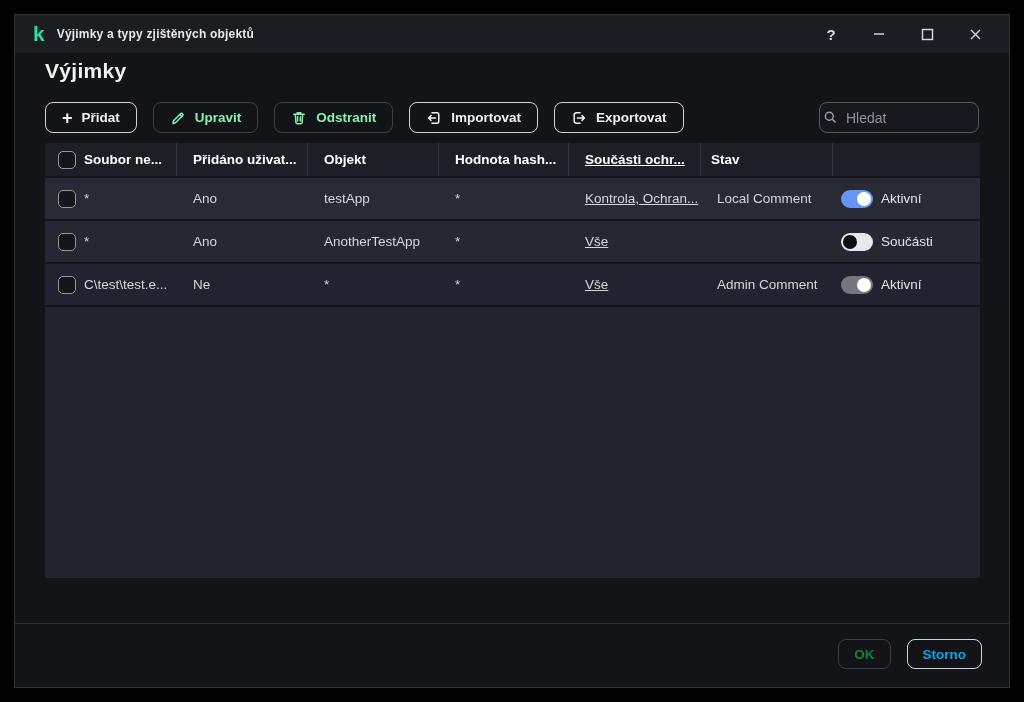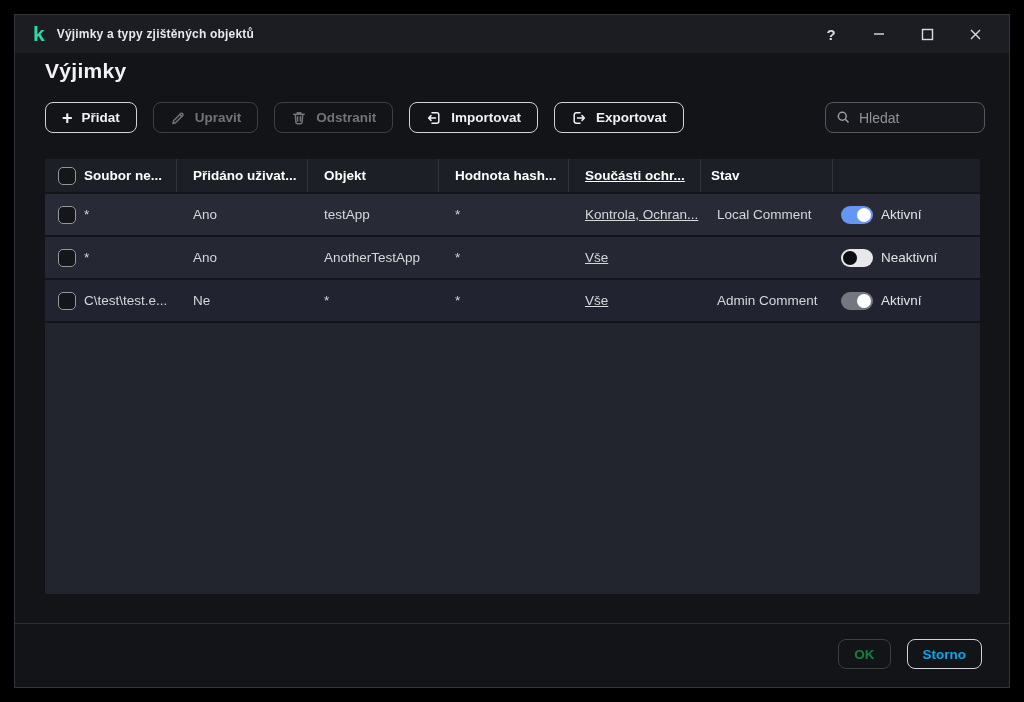--- a/index.html
+++ b/index.html
@@ -27,37 +27,37 @@
 
   
   .toolbar { position:absolute; left:30px; top:87px; display:flex; gap:16px; }
   .btn {
     display:inline-flex; align-items:center; gap:9px; height:31px; padding:0 16px;
     border:1px solid #d2d3d6; border-radius:8px; background:transparent;
     color:#f1f1f3; font-size:13.5px; font-weight:bold; font-family:inherit; cursor:default; white-space:nowrap;
   }
   .btn svg { stroke:currentColor; stroke-width:1.5; fill:none; stroke-linecap:round; stroke-linejoin:round; }
   .btn .plus { font-size:18px; font-weight:bold; line-height:14px; }
-  .btn.disabled { border-color:#3e4046; color:#737373; }
+  .btn.disabled { border-color:#3e4046; color:#86efac; }
 
   .search-box {
-    position:absolute; right:24px; top:87px; width:160px; height:31px;
+    position:absolute; right:30px; top:87px; width:160px; height:31px;
     border:1px solid #56585f; border-radius:8px; background:#17181d;
-    display:flex; align-items:center; padding:0 10px; gap:8px;
+    display:flex; align-items:center; padding:0 3px; gap:8px;
   }
   .search-box svg { stroke:#9a9da4; stroke-width:1.6; fill:none; flex:none; }
   .search-box input {
     background:transparent; border:none; outline:none; color:#d8d9dc;
     font-size:14px; width:100%; font-family:inherit;
   }
   .search-box input::placeholder { color:#8f929a; }
 
   
   .table {
-    position:absolute; left:30px; top:144px; width:935px; height:435px;
+    position:absolute; left:30px; top:128px; width:935px; height:435px;
     background:#14151a; display:flex; flex-direction:column; border-radius:2px; overflow:hidden;
   }
   .thead { display:flex; height:33px; background:#1d1f27; flex:none; }
   .thead .cell { color:#ffffff; font-weight:bold; border-right:1px solid #32343c; }
   .thead .cell:last-child { border-right:none; }
   .trow { display:flex; height:41px; flex:none; margin-top:2px; }
   .trow.r0 { background:#282a36; }
   .trow.r1 { background:#252732; }
   .trow.r2 { background:#212330; }
   .tbody-empty { flex:1; margin-top:2px; background:#23252e; }
@@ -206,21 +206,21 @@
       </div>
       <div class="cell c1">Ano</div>
       <div class="cell c2">AnotherTestApp</div>
       <div class="cell c3">*</div>
       <div class="cell c4">Vše</div>
       <div class="cell c5"></div>
       <div class="cell c6">
         <span class="toggle off">
             <span class="knob"></span>
           </span>
-        <span class="toggle-label">Neaktivní</span>
+        <span class="toggle-label">Součásti</span>
       </div>
       <div class="cell c7"></div>
     </div>
 
     <div class="trow r2">
       <div class="cell c0">
         <span class="checkbox"></span>
         <span>C\test\test.e...</span>
       </div>
       <div class="cell c1">Ne</div>

